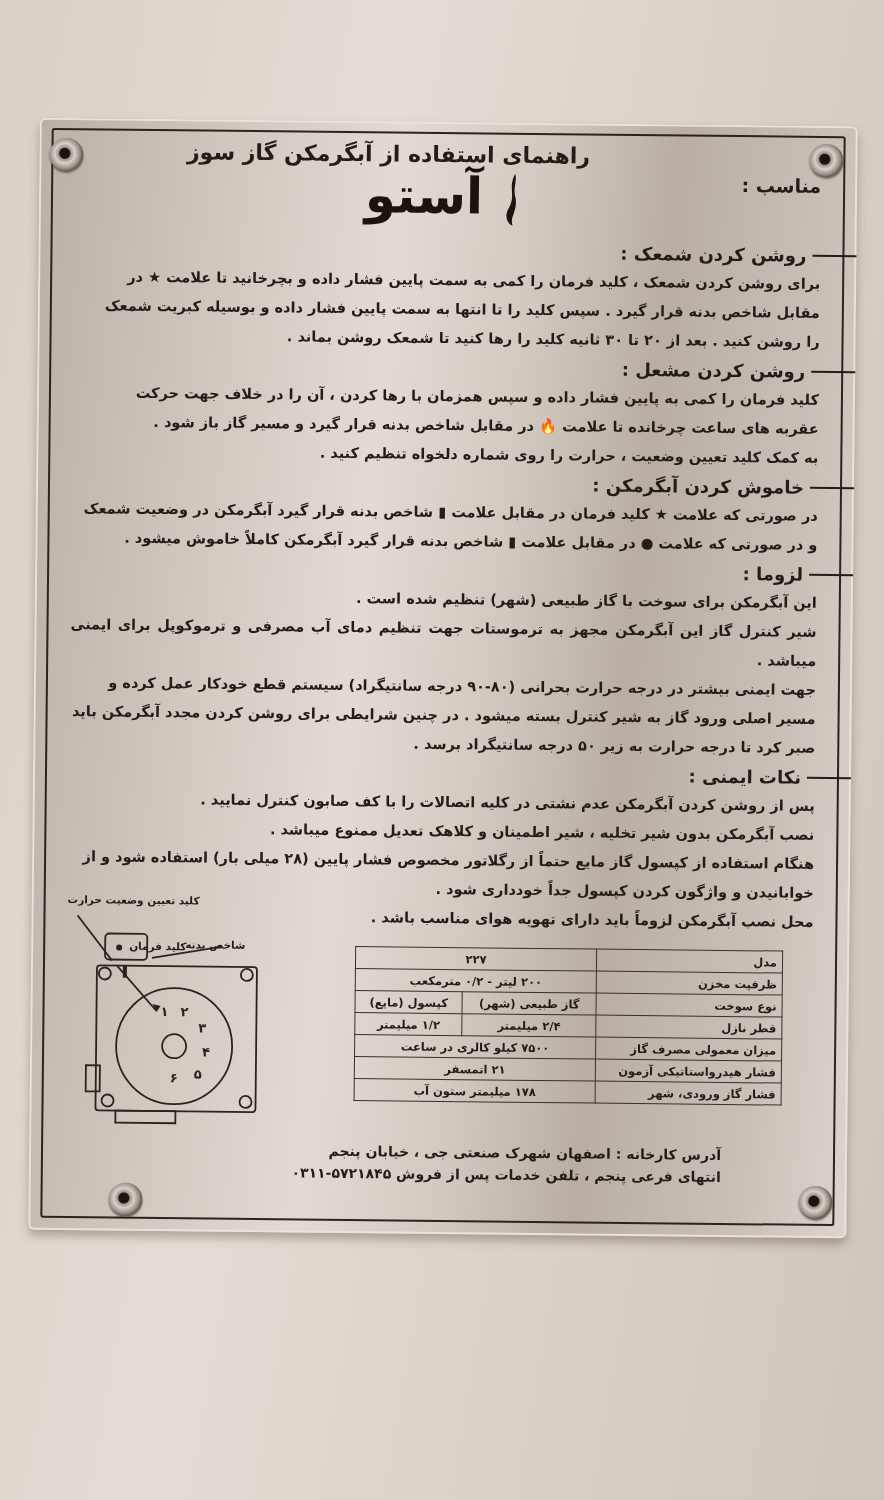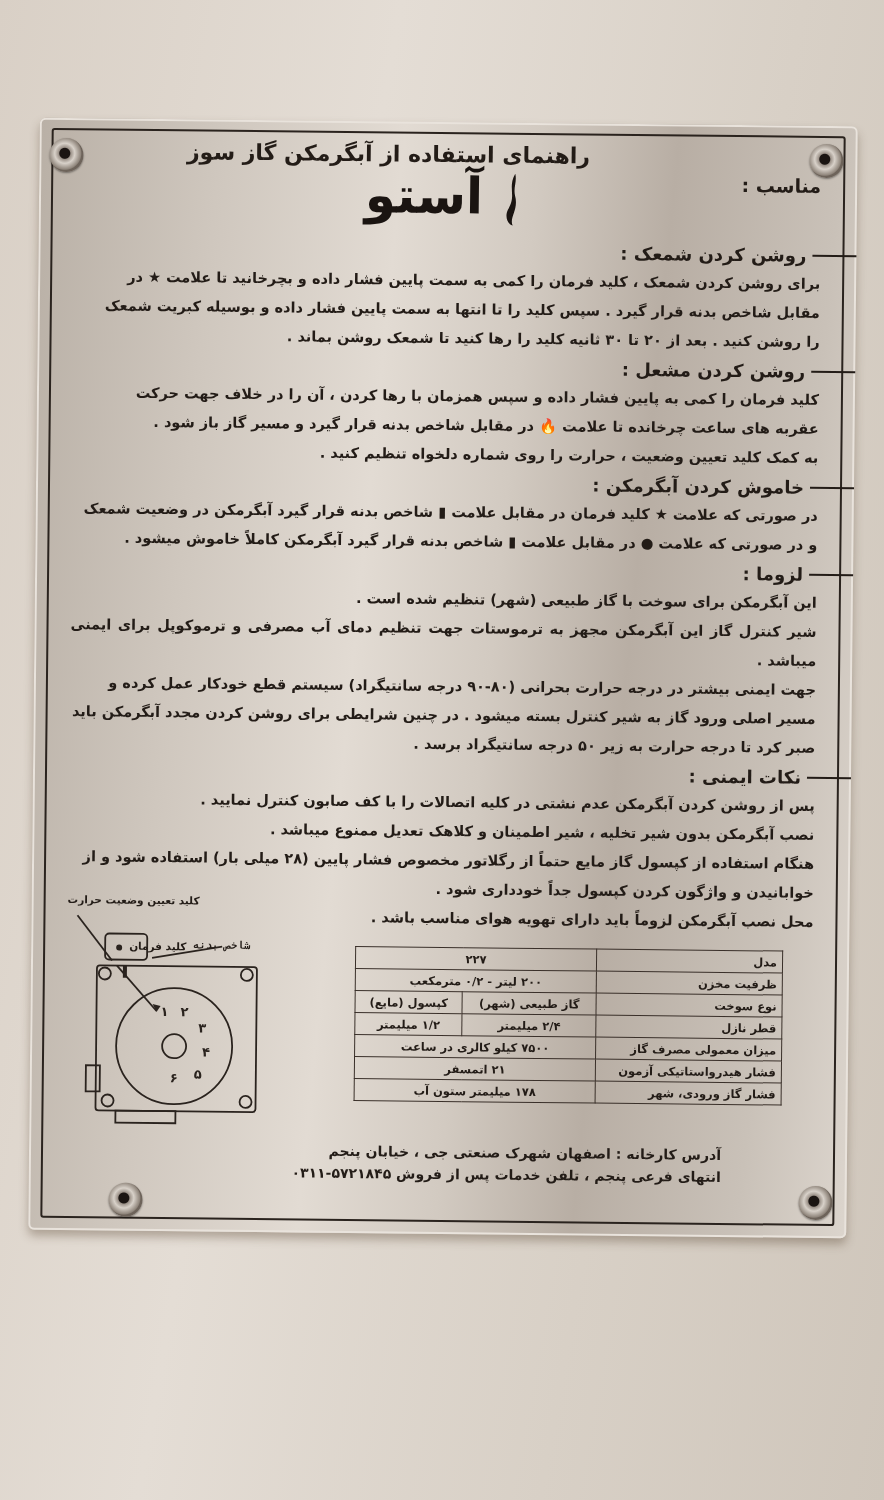--- a/index.html
+++ b/index.html
@@ -157,21 +157,21 @@
             <text x="104" y="130">۱</text>
             <text x="124" y="130">۲</text>
             <text x="142" y="146">۳</text>
             <text x="146" y="170">۴</text>
             <text x="138" y="192">۵</text>
             <text x="114" y="196">۶</text>
           </g>
         </svg>
         <div class="diag-label" style="left:10px;top:8px;">کلید تعیین وضعیت حرارت</div>
         <div class="diag-label" style="left:72px;top:42px;margin-top:12px;">کلید فرمان</div>
-        <div class="diag-label" style="left:136px;top:52px;font-family:Liberation Mono, monospace;">شاخص بدنه</div>
+        <div class="diag-label" style="left:128px;top:52px;">شاخص بدنه</div>
       </div>
 
       <table class="spec">
         <tbody>
             <tr>
           <td class="k">مدل</td>
           <td class="v" colspan="2">۲۲۷</td>
         </tr>
         <tr>
           <td class="k">ظرفیت مخزن</td>

